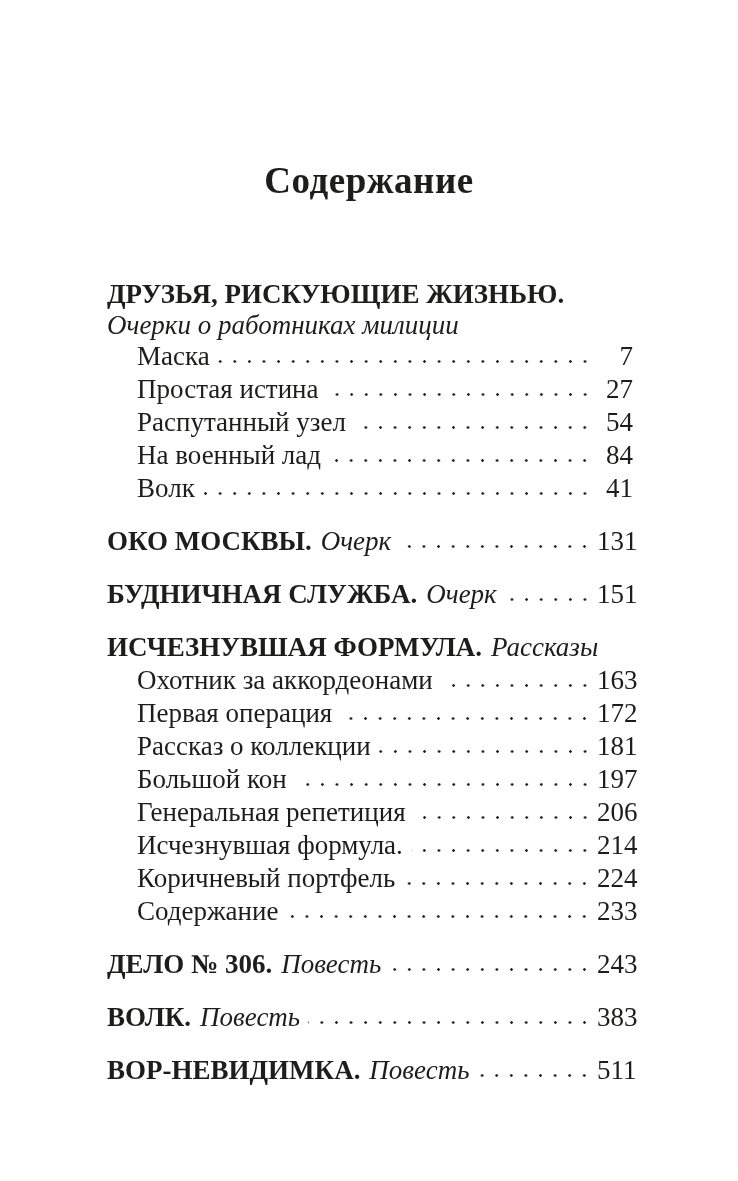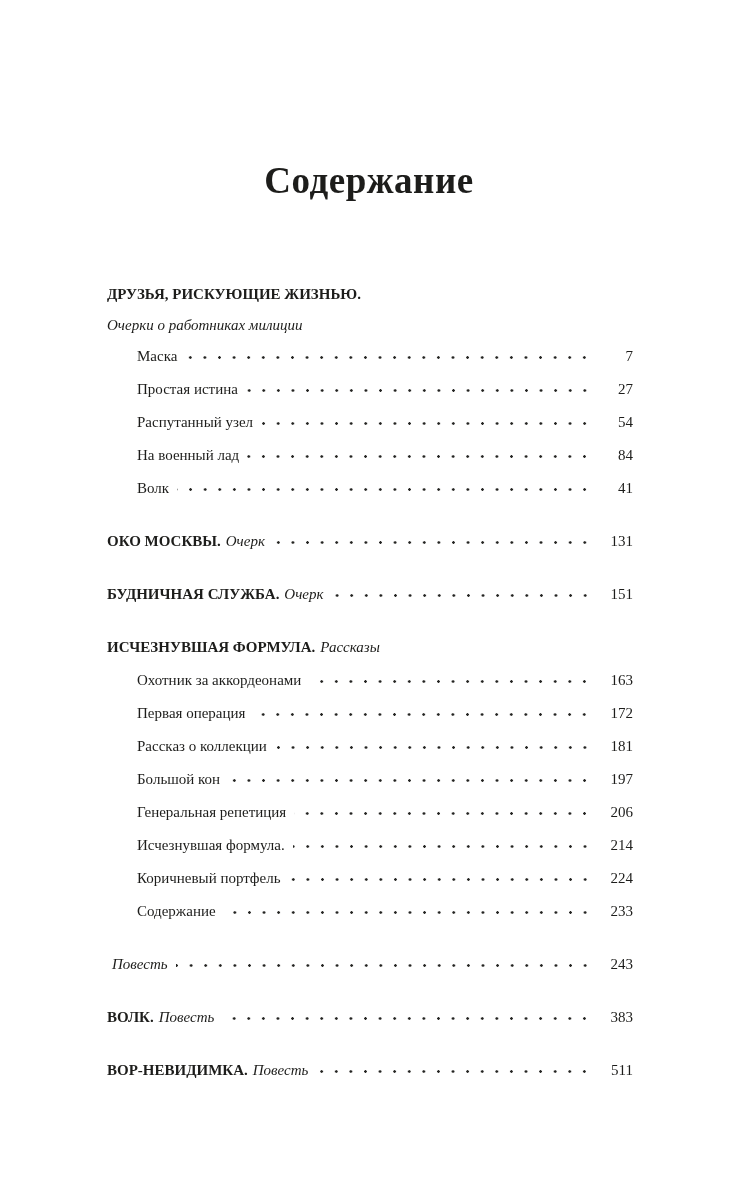--- a/index.html
+++ b/index.html
@@ -36,21 +36,21 @@
   .section {
     margin: 0;
   }
   .section + .section {
     margin-top: 20px;
   }
   .row {
     display: flex;
     align-items: baseline;
     line-height: 33px;
-    font-size: 15px;
+    font-size: 27px;
   }
   .row.subtitle-row {
     line-height: 29px;
   }
   .row.item {
     padding-left: 30px;
   }
   .hdr {
     font-weight: 700;
     white-space: nowrap;
@@ -187,20 +187,21 @@
       </div>
       <div class="row item">
         <span class="itm">Содержание</span>
         <span class="dots"></span>
         <span class="pg">233</span>
       </div>
     </div>
 
     <div class="section">
       <div class="row">
+        <span class="hdr">ДЕЛО № 306.</span>
         <span class="sub inline">Повесть</span>
         <span class="dots"></span>
         <span class="pg">243</span>
       </div>
     </div>
 
     <div class="section">
       <div class="row">
         <span class="hdr">ВОЛК.</span>
         <span class="sub inline">Повесть</span>

